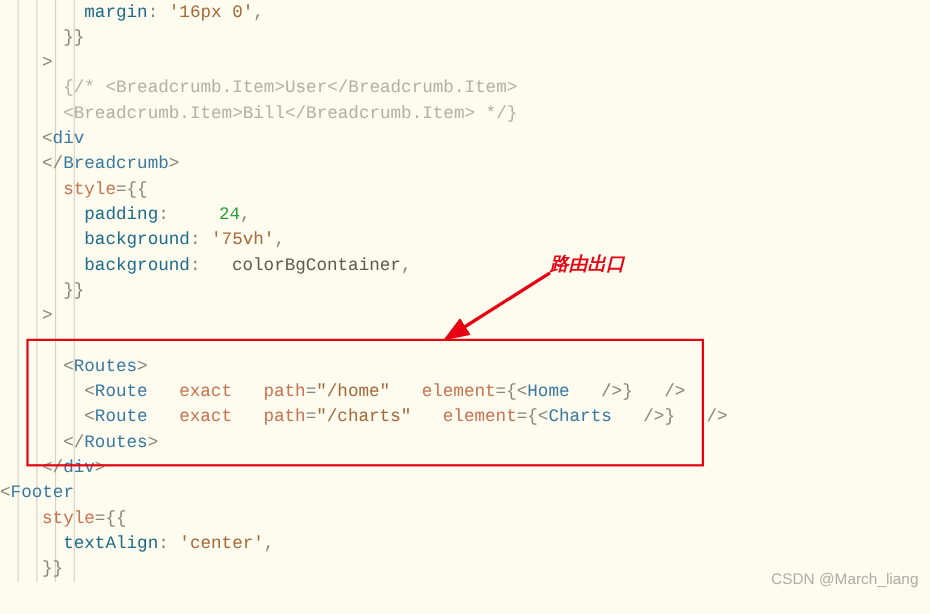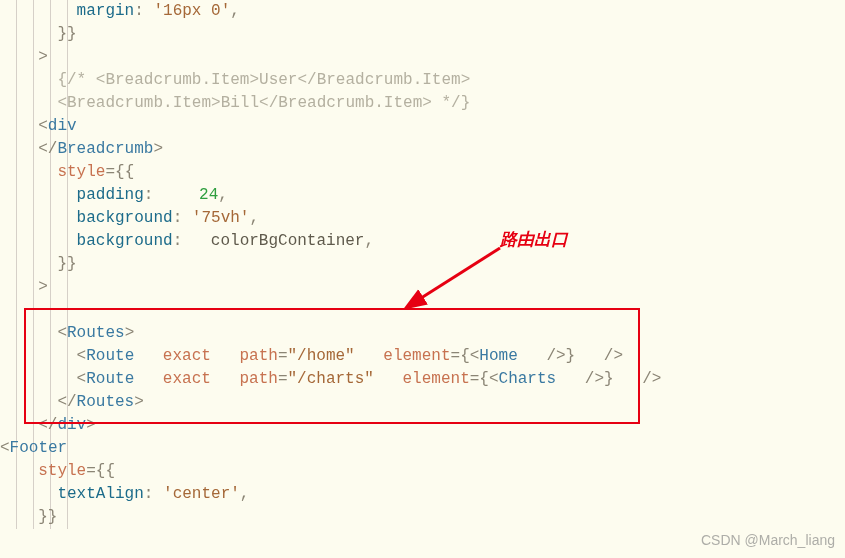--- a/index.html
+++ b/index.html
@@ -69,21 +69,21 @@
   .arrow-svg {
     position: absolute;
     left: 400px;
     top: 238px;
     pointer-events: none;
   }
 
   .watermark {
     position: absolute;
     right: 10px;
-    bottom: 6px;
+    bottom: 20px;
     font-family: Arial, sans-serif;
     font-size: 14px;
     color: rgba(120,120,120,0.6);
     pointer-events: none;
   }
 </style>
 </head>
 <body>
 
 <div class="code-area">

